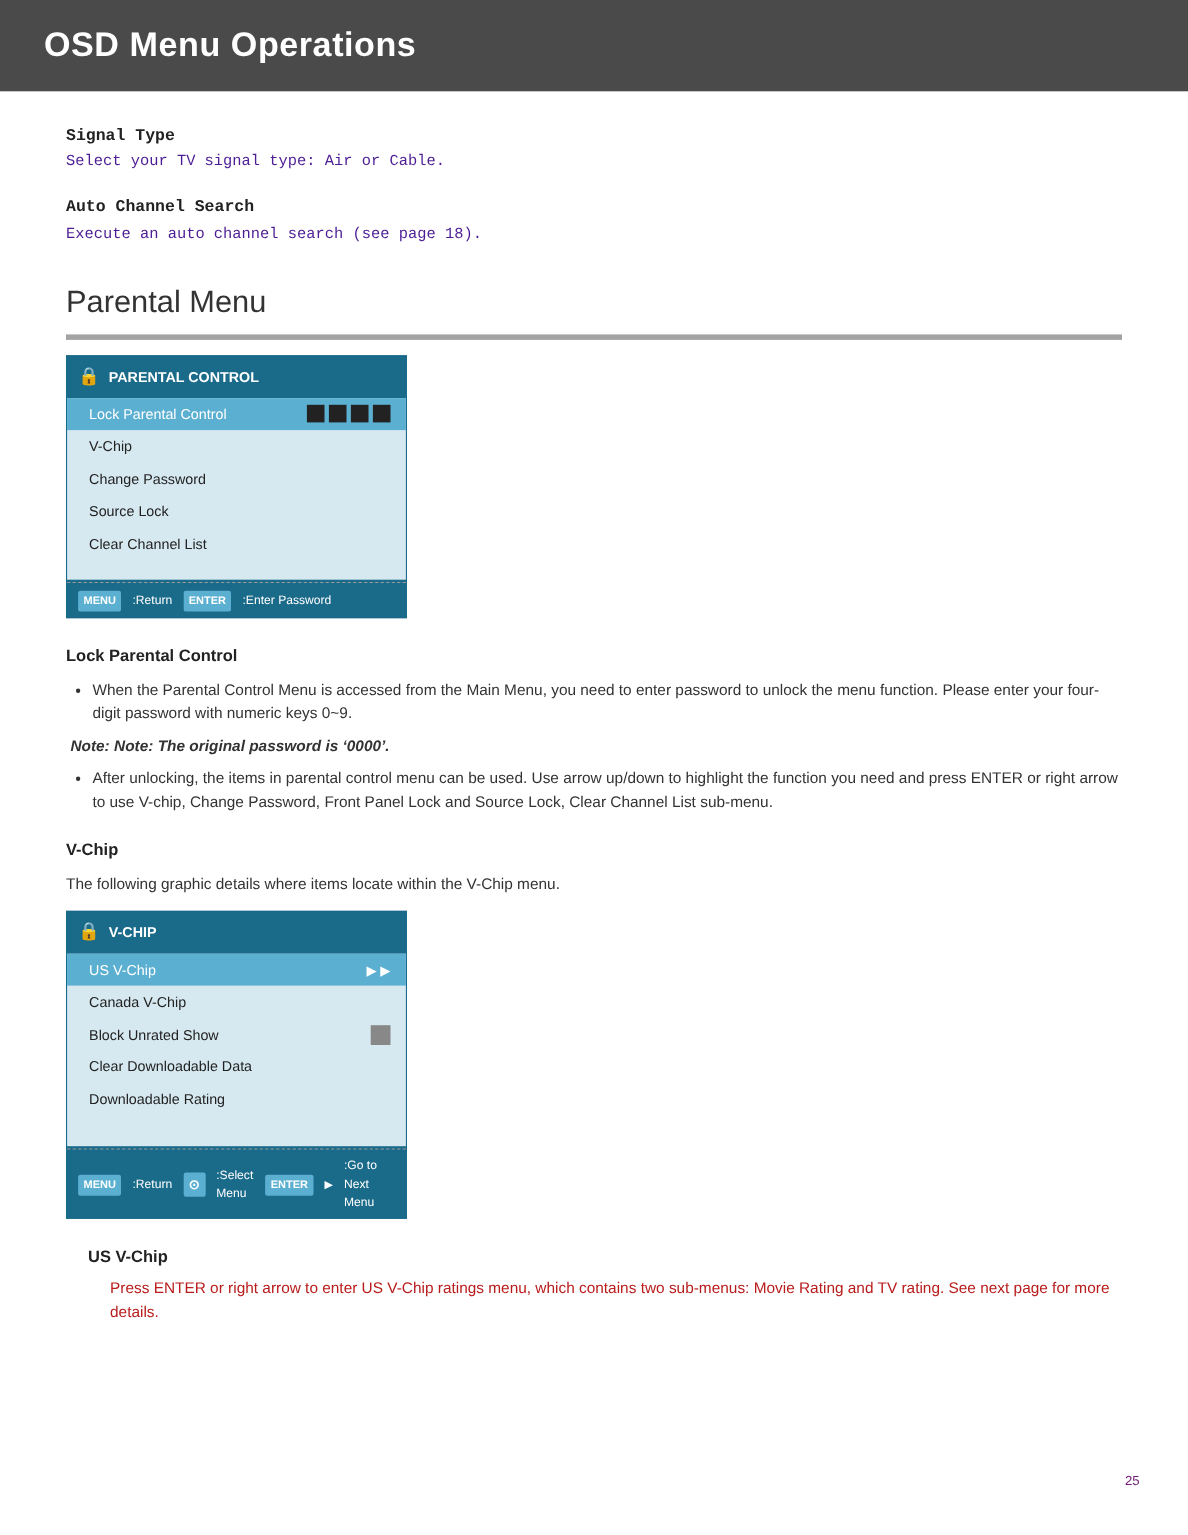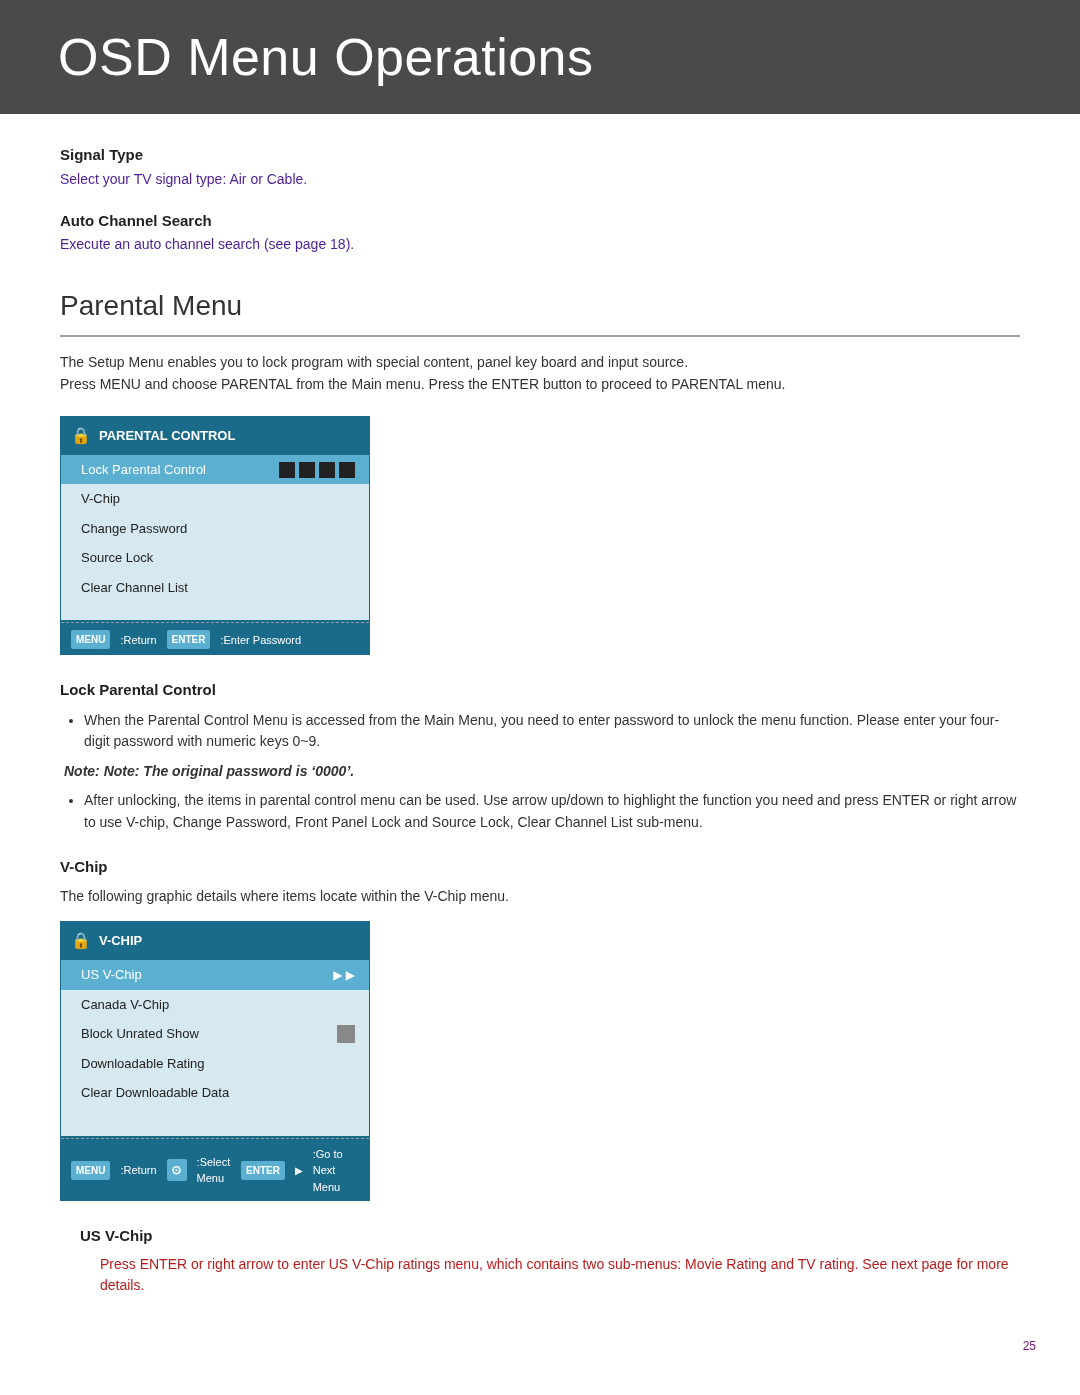--- a/index.html
+++ b/index.html
@@ -14,51 +14,51 @@
     }
 
     
     .page-header {
       background: #4a4a4a;
       padding: 18px 40px 18px 40px;
       margin-bottom: 30px;
     }
     .page-header h1 {
       color: #fff;
-      font-size: 52px;
-      font-weight: 400;
+      font-size: 31px;
+      font-weight: 700;
       letter-spacing: 0.5px;
-      margin-left: 18px;
     }
 
     
     .content {
       padding: 0 60px 40px 60px;
     }
 
     
     .signal-section {
       margin-bottom: 20px;
+      font-family: Liberation Mono, monospace;
     }
     .section-title-bold {
       font-weight: bold;
       font-size: 15px;
       margin-bottom: 2px;
     }
     .section-desc {
       font-size: 14px;
       color: #4c1d95;
     }
 
     
     .parental-heading {
       font-size: 28px;
       font-weight: 300;
       color: #333;
-      border-bottom: 2px solid #a3a3a3;
+      border-bottom: 5px solid #a3a3a3;
       padding-bottom: 8px;
       margin-top: 30px;
       margin-bottom: 14px;
     }
     .parental-intro {
       font-size: 14px;
       color: #333;
       line-height: 1.6;
       margin-bottom: 20px;
     }
@@ -199,24 +199,20 @@
     <div class="section-desc">Select your TV signal type: Air or Cable.</div>
   </div>
 
   <div class="signal-section">
     <div class="section-title-bold">Auto Channel Search</div>
     <div class="section-desc">Execute an auto channel search (see page 18).</div>
   </div>
 
   <div class="parental-heading">Parental Menu</div>
 
-  <div class="parental-intro">
-    <span>The Setup Menu enables you to lock program with special content, panel key board and input source.</span><br>
-    <span>Press MENU and choose PARENTAL from the Main menu. Press the ENTER button to proceed to PARENTAL menu.</span>
-  </div>
 
   <div class="osd-box">
 
     <div style="background:#1a6a8a; padding: 7px 10px 7px 10px; display:flex; align-items:center; gap:8px;">
       <span style="color:#fff; font-size:16px;">🔒</span>
       <span style="color:#fff; font-size:13px; font-weight:bold;">PARENTAL CONTROL</span>
     </div>
 
     <div class="osd-box-body">
 
@@ -281,24 +277,24 @@
         <span style="font-size:12px; color:#fff;">▶ ▶</span>
       </div>
       <div class="osd-menu-item">
         <span>Canada V-Chip</span>
       </div>
       <div class="osd-menu-item">
         <span>Block Unrated Show</span>
         <span class="vchip-block-box"></span>
       </div>
       <div class="osd-menu-item">
+        <span>Clear Downloadable Data</span>
+      </div>
+      <div class="osd-menu-item">
         <span>Downloadable Rating</span>
-      </div>
-      <div class="osd-menu-item">
-        <span>Clear Downloadable Data</span>
       </div>
 
       <div style="height: 28px;"></div>
     </div>
     <hr class="dashes-line">
     <div class="osd-footer-row">
       <span class="enter-btn">MENU</span>
       <span class="osd-btn-label">:Return</span>
       <span class="enter-btn" style="font-size:12px;">⊙</span>
       <span class="osd-btn-label">:Select Menu</span>

